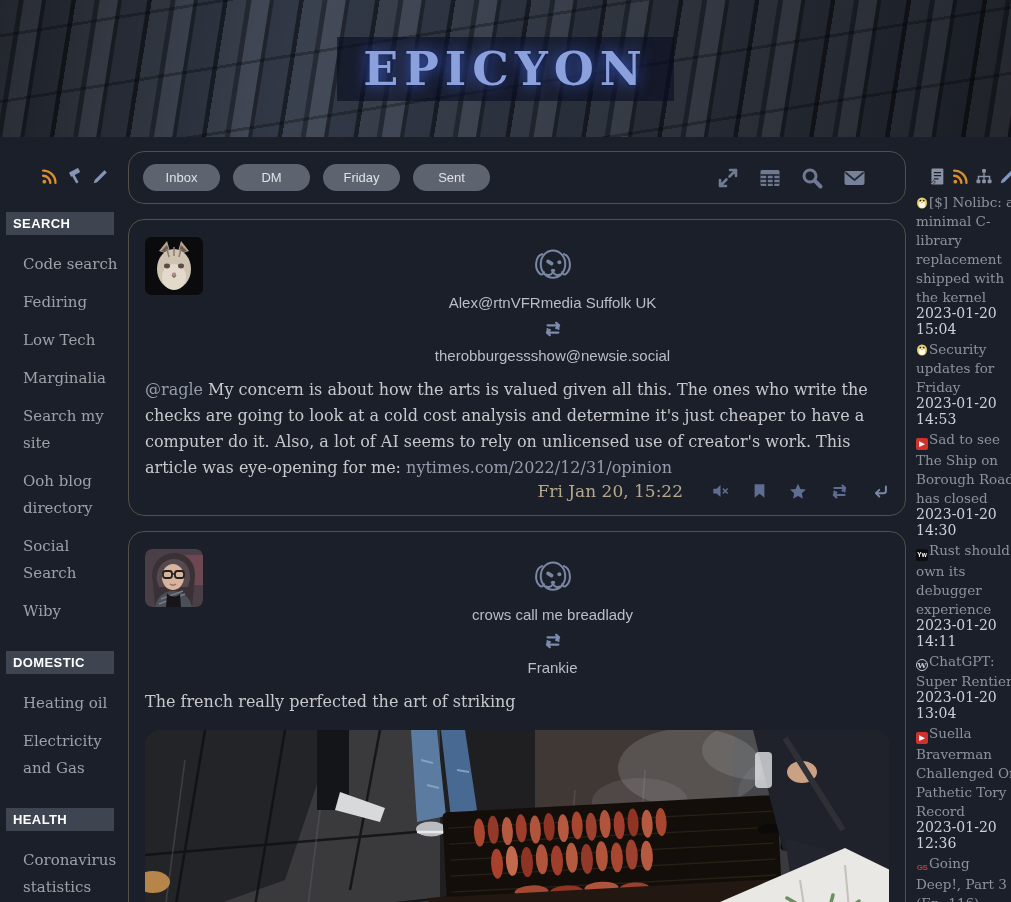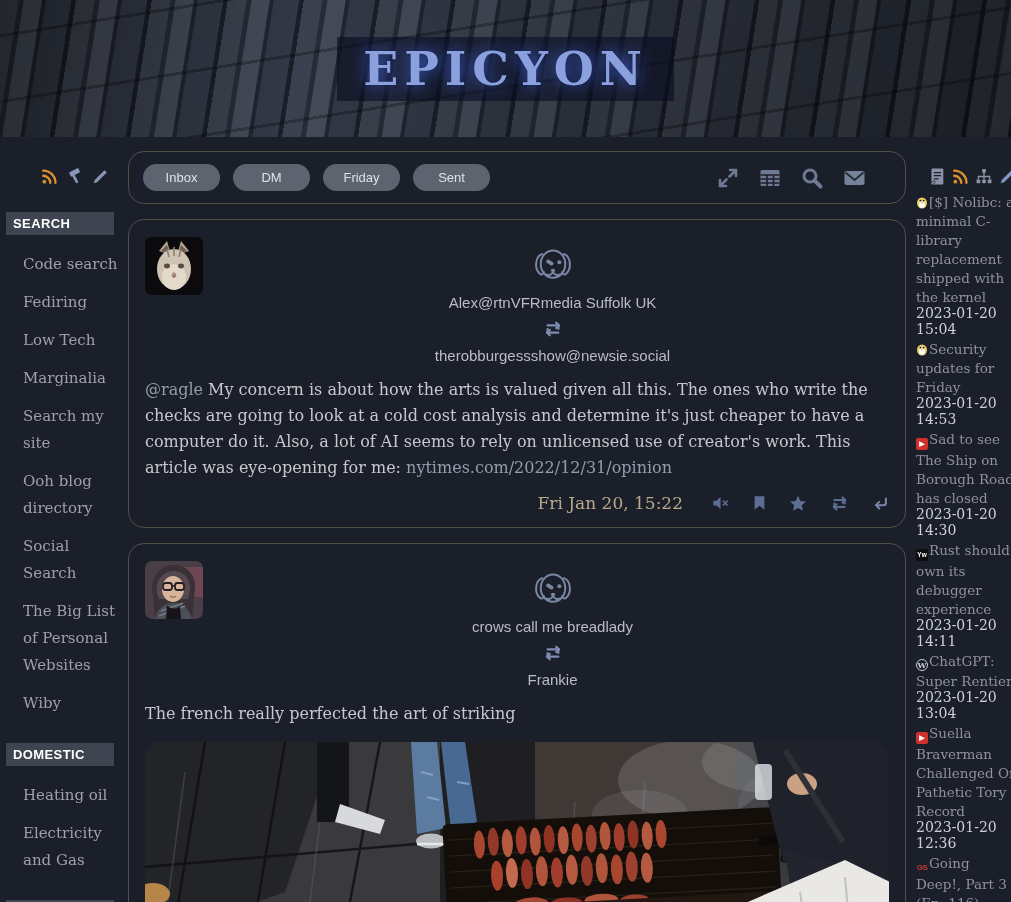--- a/index.html
+++ b/index.html
@@ -48,21 +48,21 @@
   .avatar{float:left;width:58px;height:58px;border-radius:7px;overflow:hidden;margin:3px 13px 5px 0;
     background:#0c0c0e;cursor:pointer;}
   .avatar svg{display:block;}
   .post-head{display:flex;align-items:center;gap:9px;padding-top:11px;
     font:15px "Liberation Sans",sans-serif;color:#b9bdc6;flex-direction:column;}
   .who{color:#b9bdc6;text-decoration:none;}
   .doglogo{display:inline-flex;}
   .boost-inline{display:inline-flex;margin:0 1px;}
   .post-body{font:16px/26px "DejaVu Serif",serif;color:#c7c8cd;margin:13px 0 0 0;}
   .mention,.plink{color:#969cab;text-decoration:none;text-align:right;}
-  .post-foot{display:flex;justify-content:flex-end;align-items:center;gap:22px;margin-top:12px;}
+  .post-foot{display:flex;justify-content:flex-end;align-items:center;gap:22px;}
   .ts{font:17px "DejaVu Serif",serif;color:#b7a98c;margin-right:6px;}
   .fic{display:inline-flex;cursor:pointer;}
   .photo{clear:both;margin-top:15px;border-radius:16px;overflow:hidden;height:420px;background:#131317;cursor:pointer;}
   .photo svg{display:block;}
 
   
   .right .side-icons{margin:16px 2px 6px 0;gap:5px;}
   .news a{display:block;text-decoration:none;margin-bottom:2px;}
   .news .ntitle{font:13.5px/15px "DejaVu Serif",serif;color:#8e929b;}
   .news .nd,.news .nt{display:block;font:14px/15.5px "DejaVu Serif",serif;color:#ccd0d8;}
@@ -111,21 +111,20 @@
       </div>
 
       <div class="sec-head">SEARCH</div>
       <a href="#" class="slink">Code search</a>
       <a href="#" class="slink">Fediring</a>
       <a href="#" class="slink">Low Tech</a>
       <a href="#" class="slink">Marginalia</a>
       <a href="#" class="slink">Search my site</a>
       <a href="#" class="slink">Ooh blog directory</a>
       <a href="#" class="slink">Social Search</a>
-      <a href="#" class="slink">The Big List of Personal Websites</a>
       <a href="#" class="slink">Wiby</a>
 
       <div class="sec-head">DOMESTIC</div>
       <a href="#" class="slink">Heating oil</a>
       <a href="#" class="slink">Electricity and Gas</a>
 
       <div class="sec-head">HEALTH</div>
       <a href="#" class="slink">Coronavirus statistics</a>
     </aside>
 

